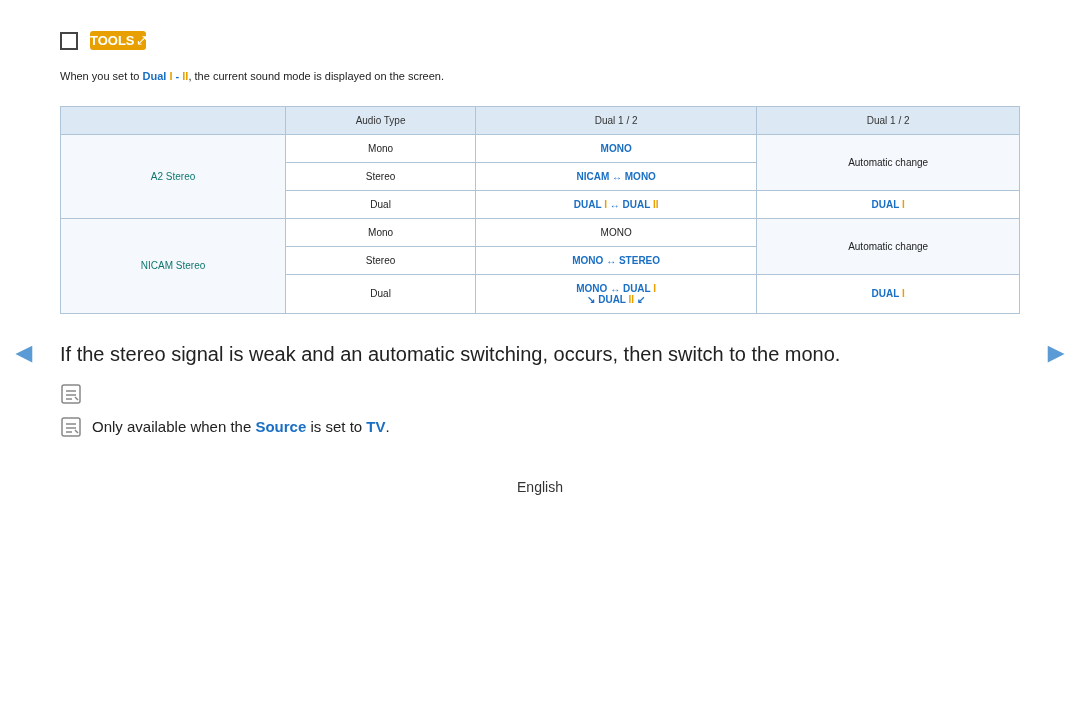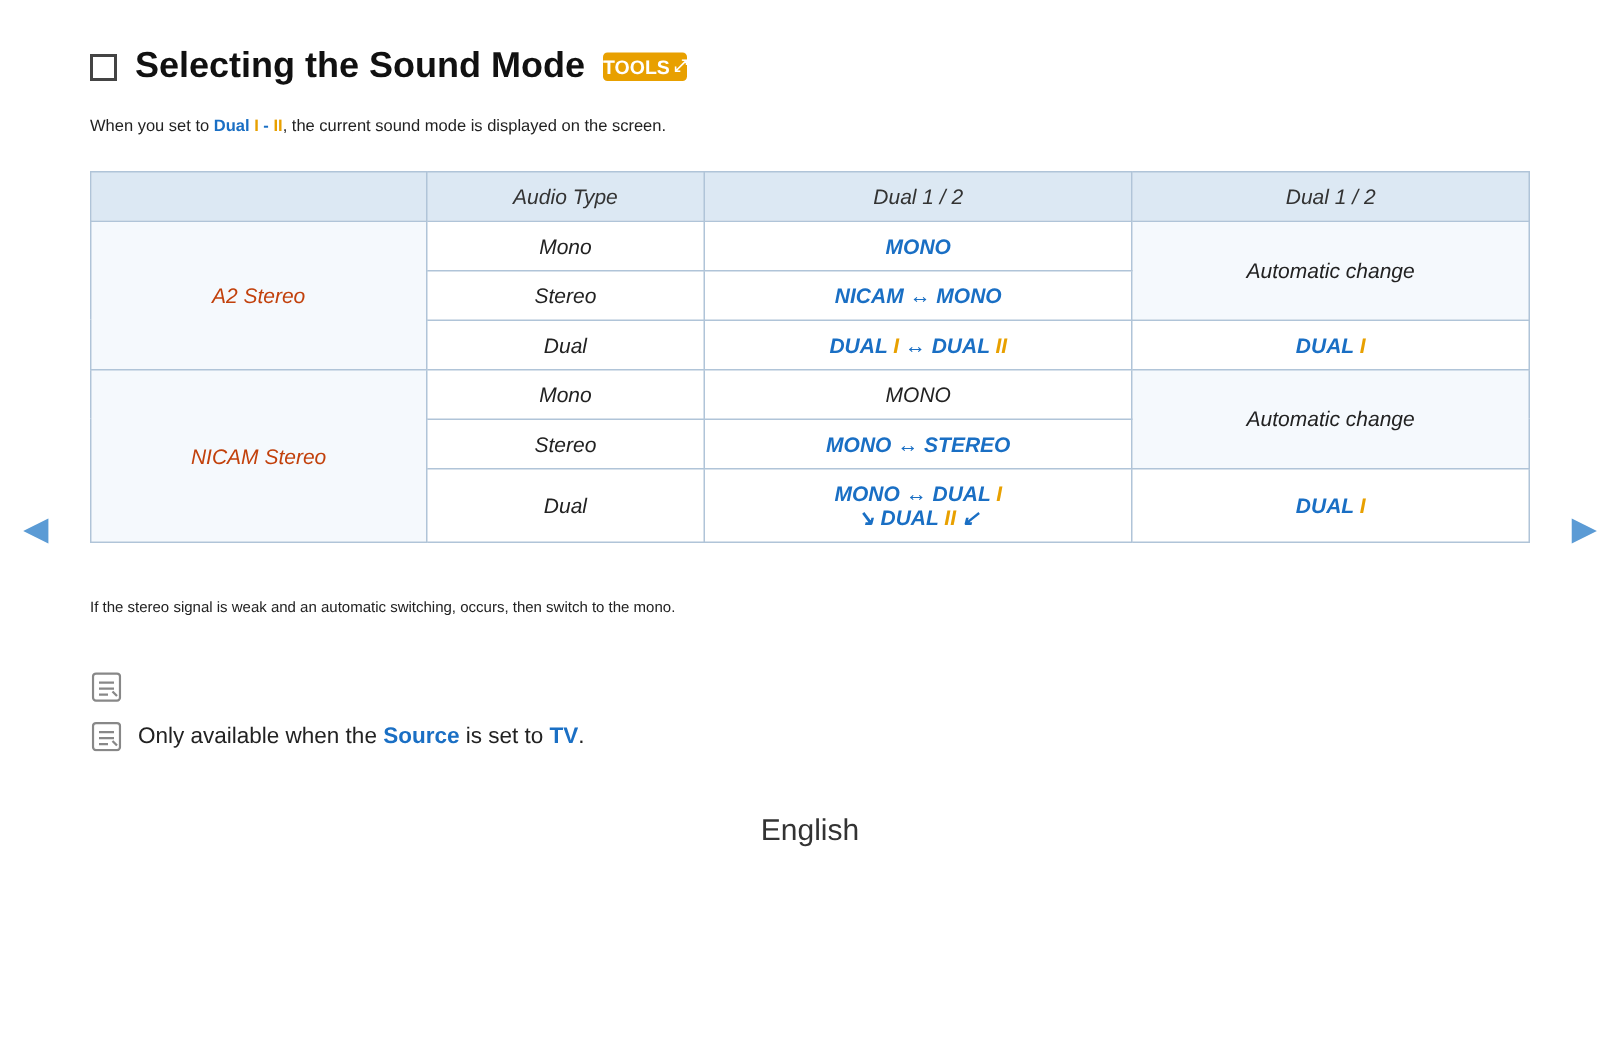--- a/index.html
+++ b/index.html
@@ -51,41 +51,40 @@
       margin-bottom: 20px;
       line-height: 1.6;
     }
     .blue-bold { color: #1a6fc4; font-weight: bold; }
     .gold-bold { color: #e8a000; font-weight: bold; }
 
     
     .sound-table {
       width: 100%;
       border-collapse: collapse;
-      margin-bottom: 36px;
-      font-size: 14px;
-      font-style: italic;
+      margin-bottom: 24px;
+      font-size: 10px;
     }
     .sound-table th, .sound-table td {
       border: 1px solid #b0c4d8;
       padding: 8px 14px;
       text-align: center;
       vertical-align: middle;
     }
     .sound-table thead th {
       background: #dce8f3;
       font-weight: normal;
       color: #333;
     }
     .sound-table tbody td {
       background: #fff;
     }
     .sound-table .row-header {
       font-weight: normal;
-      color: #c2410c;
+      color: #0f766e;
       background: #f5f9fd;
       text-align: center;
     }
     .sound-table .rowspan-cell {
       background: #f5f9fd;
     }
 
     
     .nav-arrow-left {
       position: absolute;
@@ -100,23 +99,23 @@
       position: absolute;
       right: 10px;
       top: 50%;
       transform: translateY(-50%);
       font-size: 28px;
       color: #5b9bd5;
       cursor: pointer;
     }
 
     .note-text {
-      font-size: 10px;
-      color: #222;
-      margin-bottom: 32px;
+      font-size: 20px;
+      color: #222;
+      margin-bottom: 12px;
       line-height: 1.6;
     }
 
     .note-item {
       display: flex;
       align-items: flex-start;
       gap: 10px;
       margin-bottom: 10px;
       font-size: 15px;
       color: #222;
@@ -128,34 +127,33 @@
       height: 22px;
       display: inline-flex;
       align-items: center;
       justify-content: center;
       margin-top: 1px;
     }
 
     .footer-lang {
       text-align: center;
       margin-top: 40px;
-      font-size: 20px;
+      font-size: 14px;
       color: #333;
     }
   </style>
 </head>
 <body>
 
 <div class="nav-arrow-left">◄</div>
 
 <div class="nav-arrow-right">►</div>
 
 <div class="title-row">
   <span class="checkbox-icon"></span>
-  <span class="page-title">Selecting the Sound Mode</span>
   <span class="tools-badge">
     <span>TOOLS</span>
     <span style="font-size:11px;">⤢</span>
   </span>
 </div>
 
 <p class="intro-text">
   <span>When you set to </span><span class="blue-bold">Dual <span class="gold-bold">I</span> - <span class="gold-bold">II</span></span><span>, the current sound mode is displayed on the screen.</span>
 </p>
 

